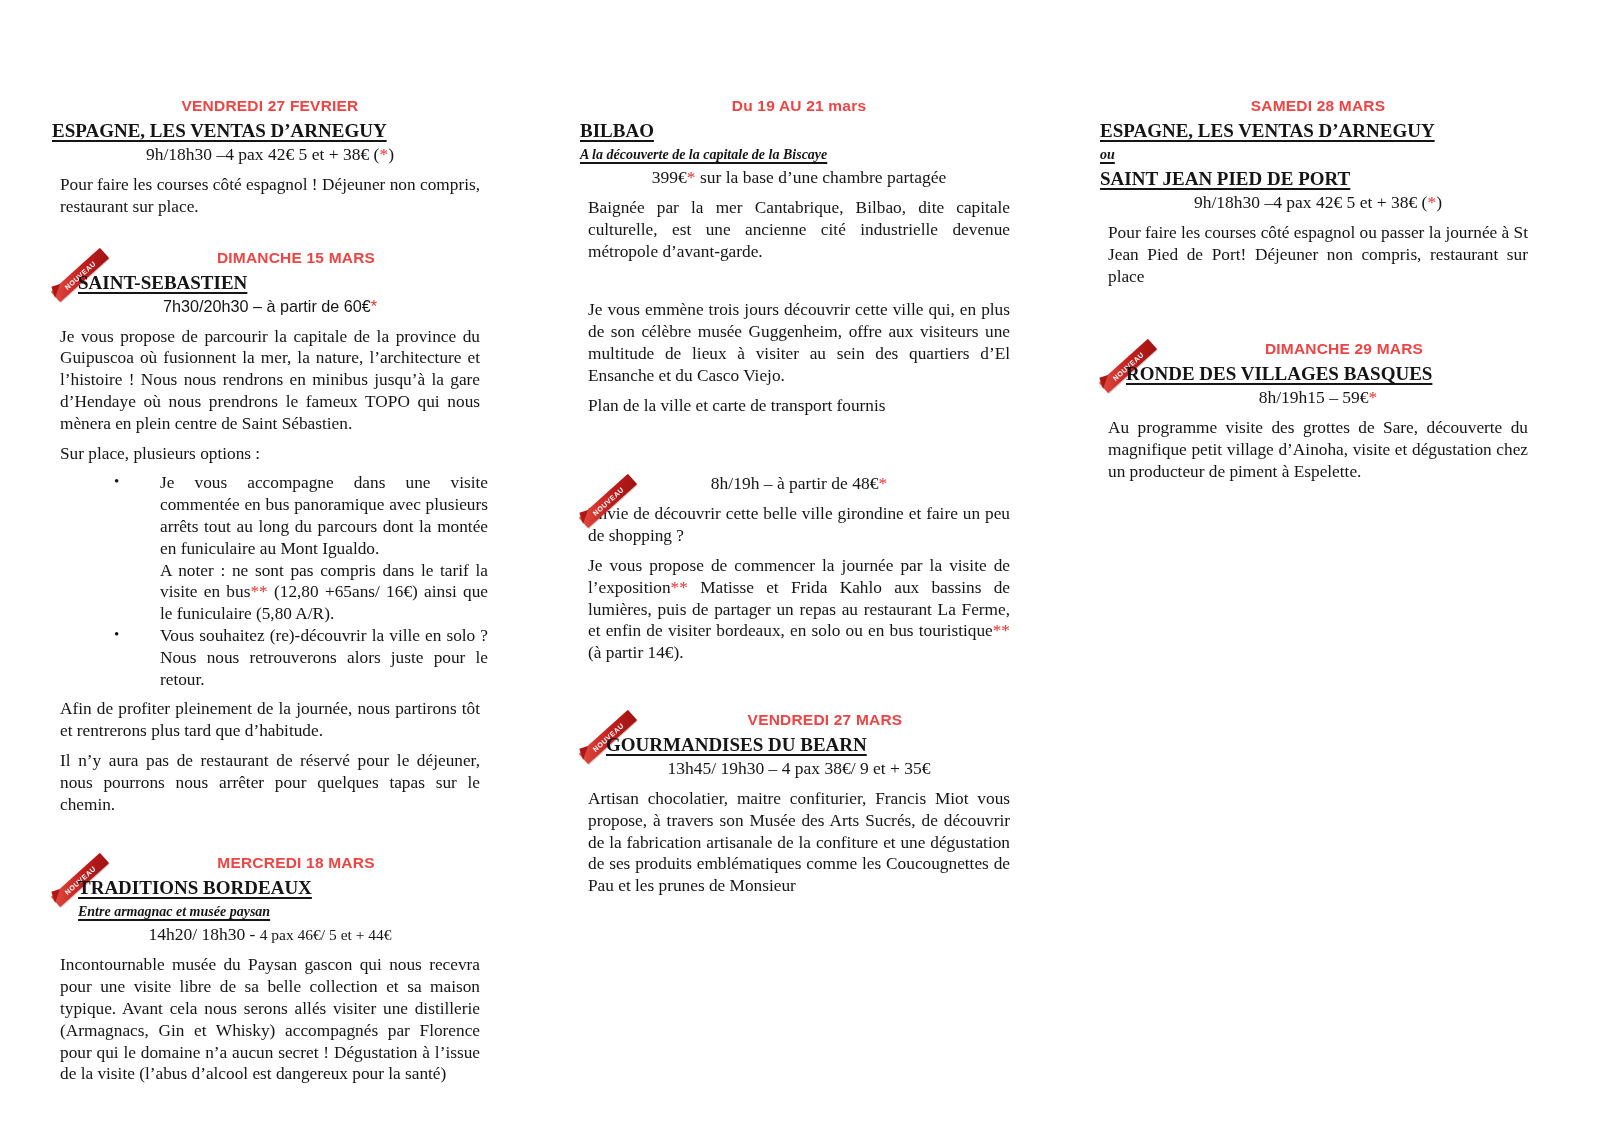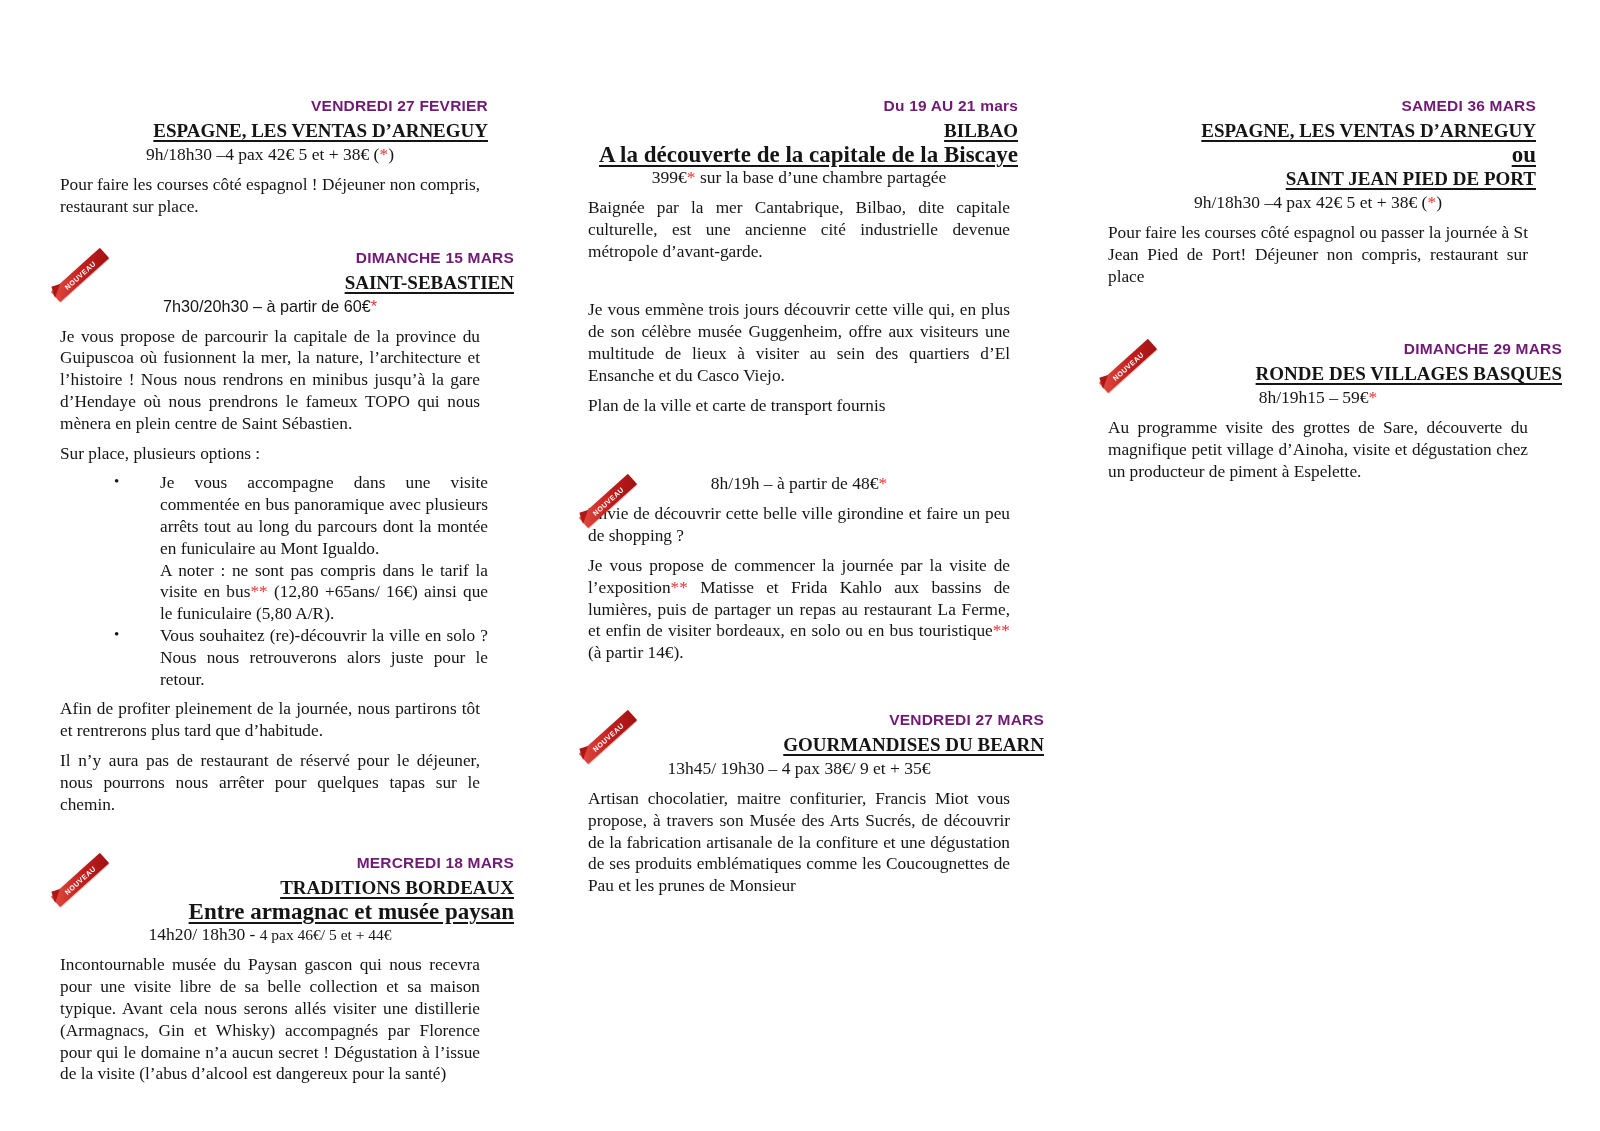--- a/index.html
+++ b/index.html
@@ -9,25 +9,25 @@
   #col1{left:52px;width:436px;}
   #col2{left:580px;width:438px;}
   #col3{left:1100px;width:436px;}
   .entry{position:relative;}
   #col1 .entry:nth-child(2){margin-top:28px;}
   #col1 .entry:nth-child(3){margin-top:36px;}
   #col2 .entry:nth-child(2){margin-top:56px;}
   #col2 .entry:nth-child(3){margin-top:44px;}
   #col3 .entry:nth-child(2){margin-top:50px;}
   .hdr.shifted{transform:translateX(26px);margin-top:28px;}
-  .date{text-align:right;font-family:"Liberation Sans",sans-serif;font-weight:bold;
-        font-size:15.5px;line-height:24px;color:#701a75;letter-spacing:.2px;}
-  .title{text-align:right;font-weight:bold;font-size:19px;line-height:25px;
+  .date{text-align:center;font-family:"Liberation Sans",sans-serif;font-weight:bold;
+        font-size:15.5px;line-height:24px;color:#ef4444;letter-spacing:.2px;}
+  .title{text-align:left;font-weight:bold;font-size:19px;line-height:25px;
          text-decoration:underline;text-underline-offset:3px;text-decoration-thickness:1.5px;}
-  .title.sub{font-size:23px;line-height:23px;}
+  .title.sub{font-size:14px;line-height:23px;font-style:italic;}
   .price{text-align:center;font-size:17.5px;line-height:23px;}
   .body-p{margin:8px;font-size:17.3px;line-height:21.8px;text-align:justify;}
   .body-p.sp{height:21px;}
   .li{position:relative;padding-left:108px;font-size:17.3px;line-height:21.8px;text-align:justify;}
   .li .bullet{position:absolute;left:62px;top:-1px;font-size:15px;}
   .run.red{color:#e8302e;}
   .run.sans{font-family:"Liberation Sans",sans-serif;font-size:16.2px;text-align:center;}
   .run.small{font-size:15.5px;}
   
   .ribbon{position:absolute;left:0;top:2px;width:56px;height:56px;}
@@ -119,21 +119,21 @@
           <div class="date">VENDREDI 27 MARS</div>
           <div class="title">GOURMANDISES DU BEARN</div>
         </div>
         <div class="price"><span class="run">13h45/ 19h30 – 4 pax 38€/ 9 et + 35€</span></div>
         <p class="body-p"><span class="run">Artisan chocolatier, maitre confiturier, Francis Miot vous propose, à travers son Musée des Arts Sucrés, de découvrir de la fabrication artisanale de la confiture et une dégustation de ses produits emblématiques comme les Coucougnettes de Pau et les prunes de Monsieur</span></p>
       </section>
     </div>
   <div class="col" id="col3">
       <section class="entry">
         <div class="hdr">
-          <div class="date">SAMEDI 36 MARS</div>
+          <div class="date">SAMEDI 28 MARS</div>
           <div class="title">ESPAGNE, LES VENTAS D’ARNEGUY</div>
           <div class="title sub">ou</div>
           <div class="title">SAINT JEAN PIED DE PORT</div>
         </div>
         <div class="price"><span class="run">9h/18h30 –4 pax 42€ 5 et + 38€ (</span><span class="run red">*</span><span class="run">)</span></div>
         <p class="body-p"><span class="run">Pour faire les courses côté espagnol ou passer la journée à St Jean Pied de Port! Déjeuner non compris, restaurant sur place</span></p>
       </section>
       <section class="entry has-ribbon">
         <div class="ribbon">
           <div class="band">

